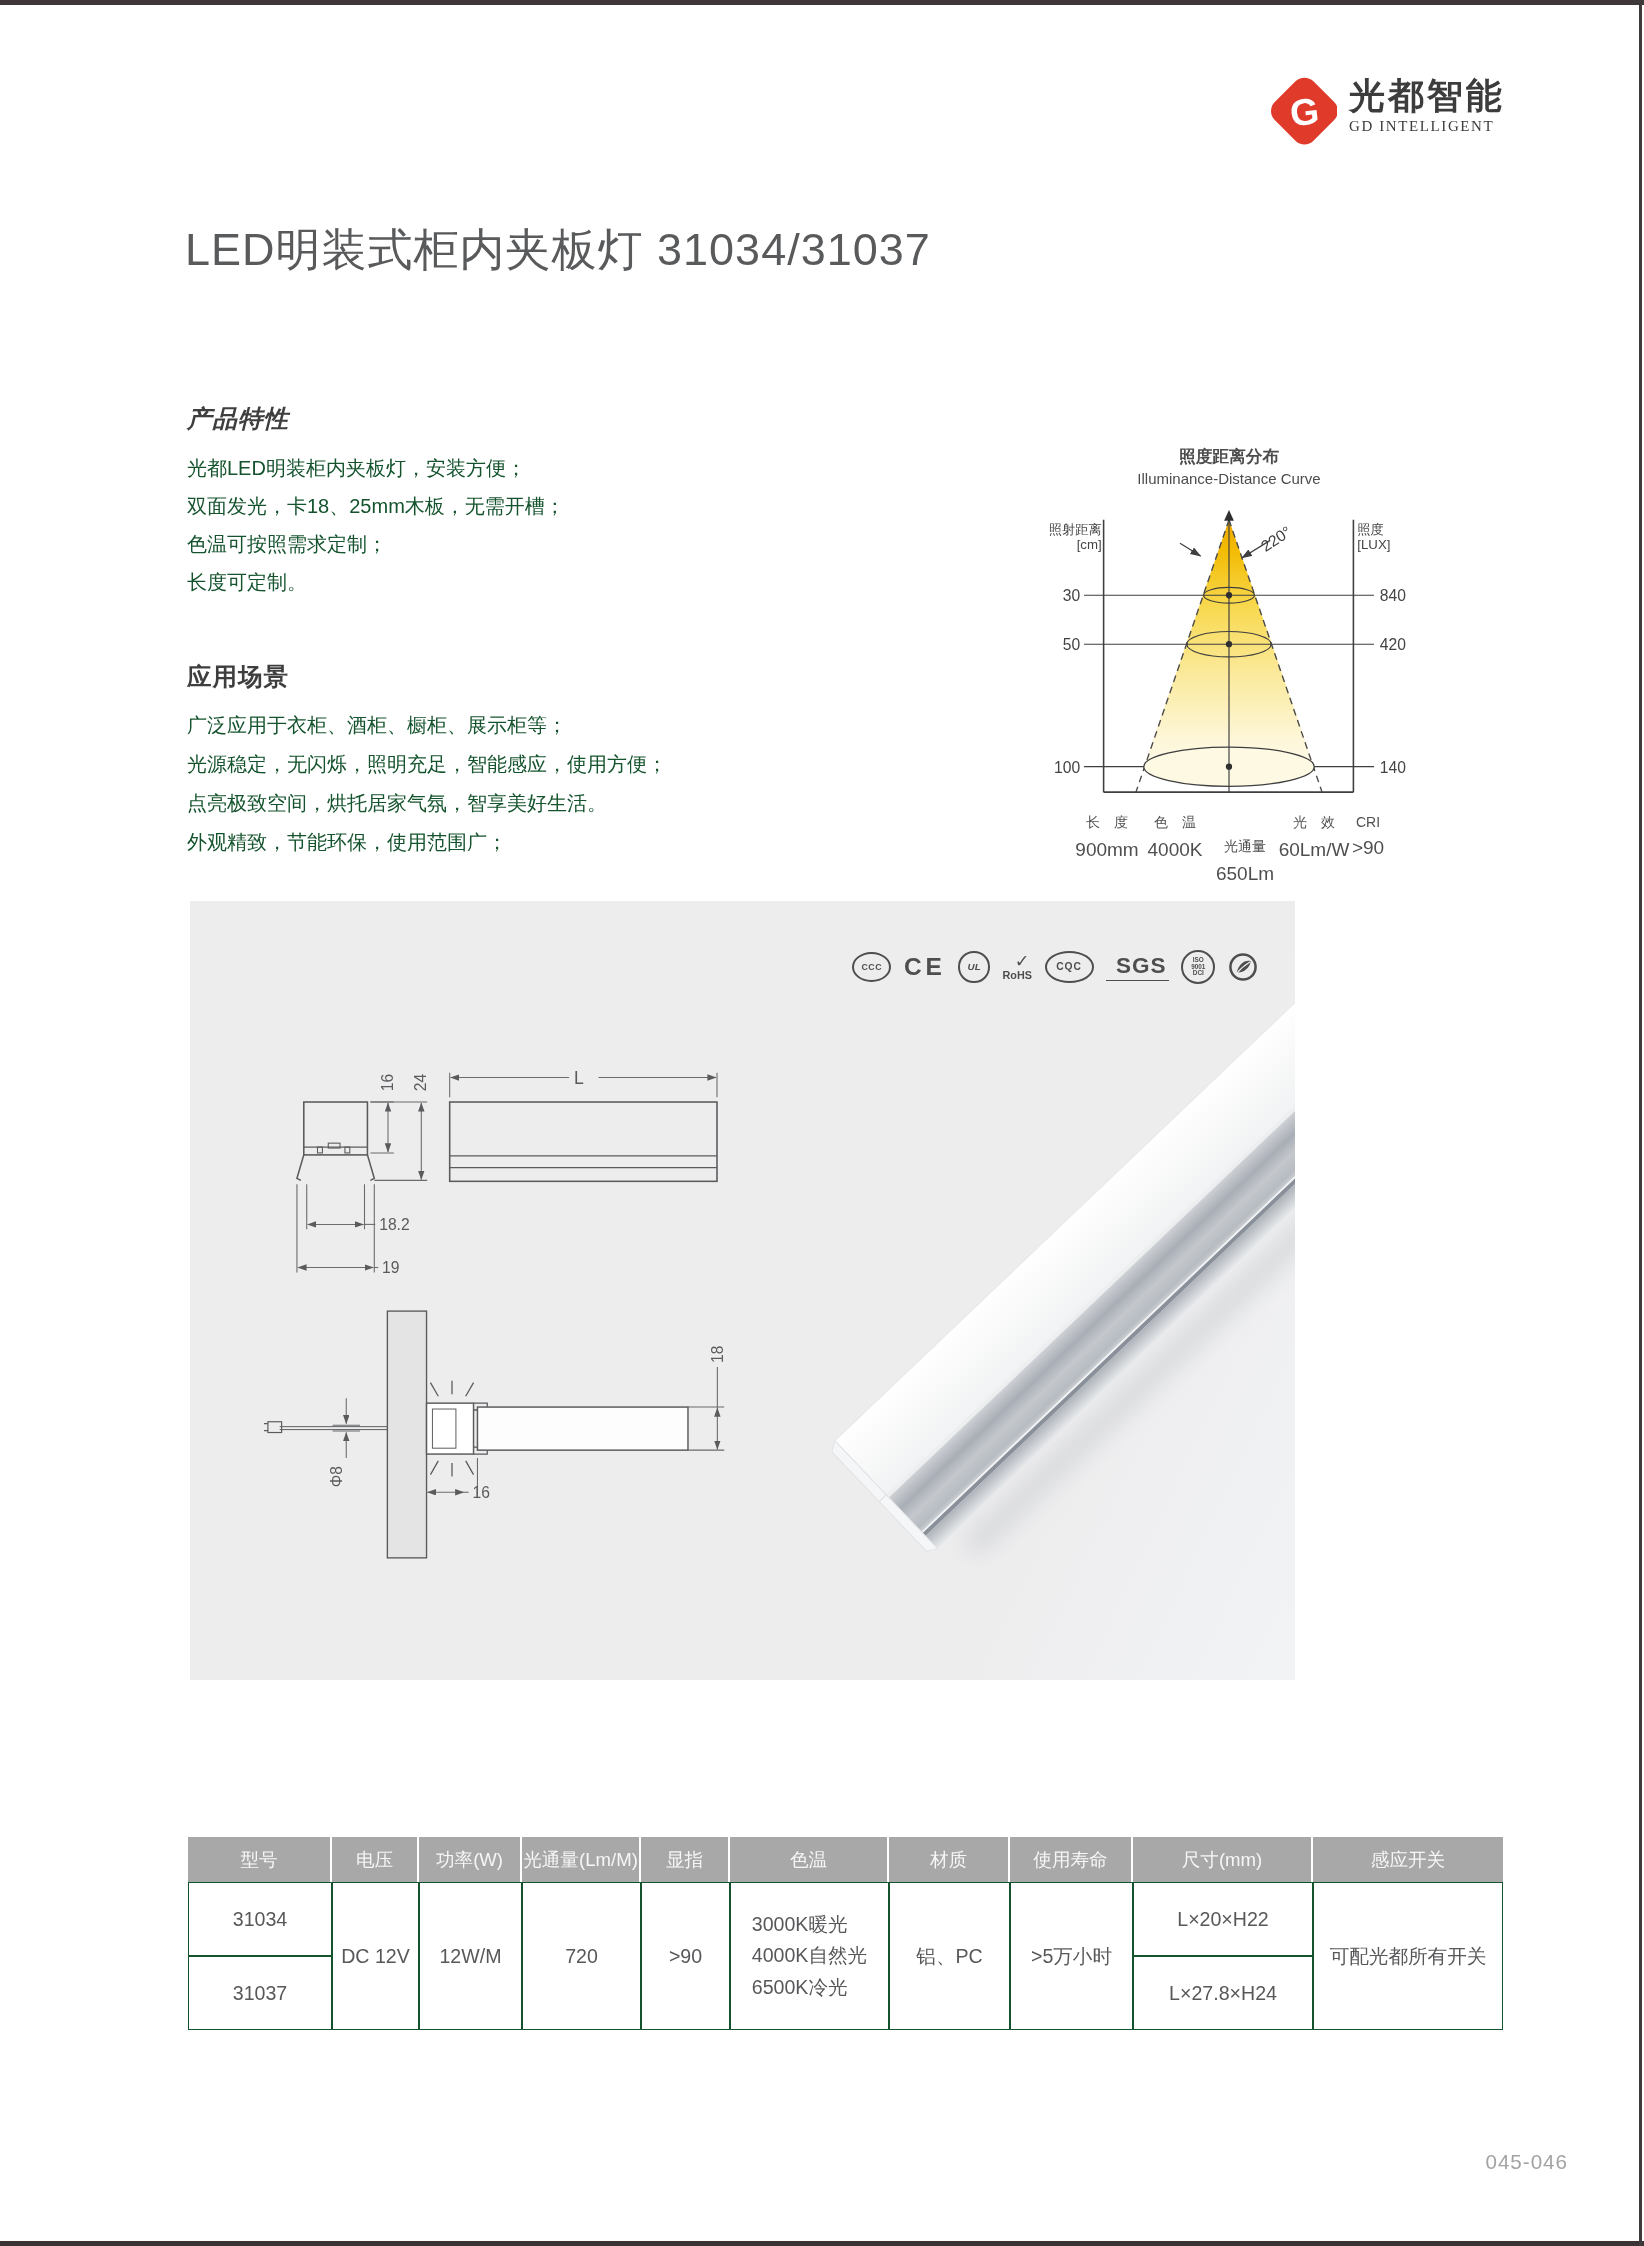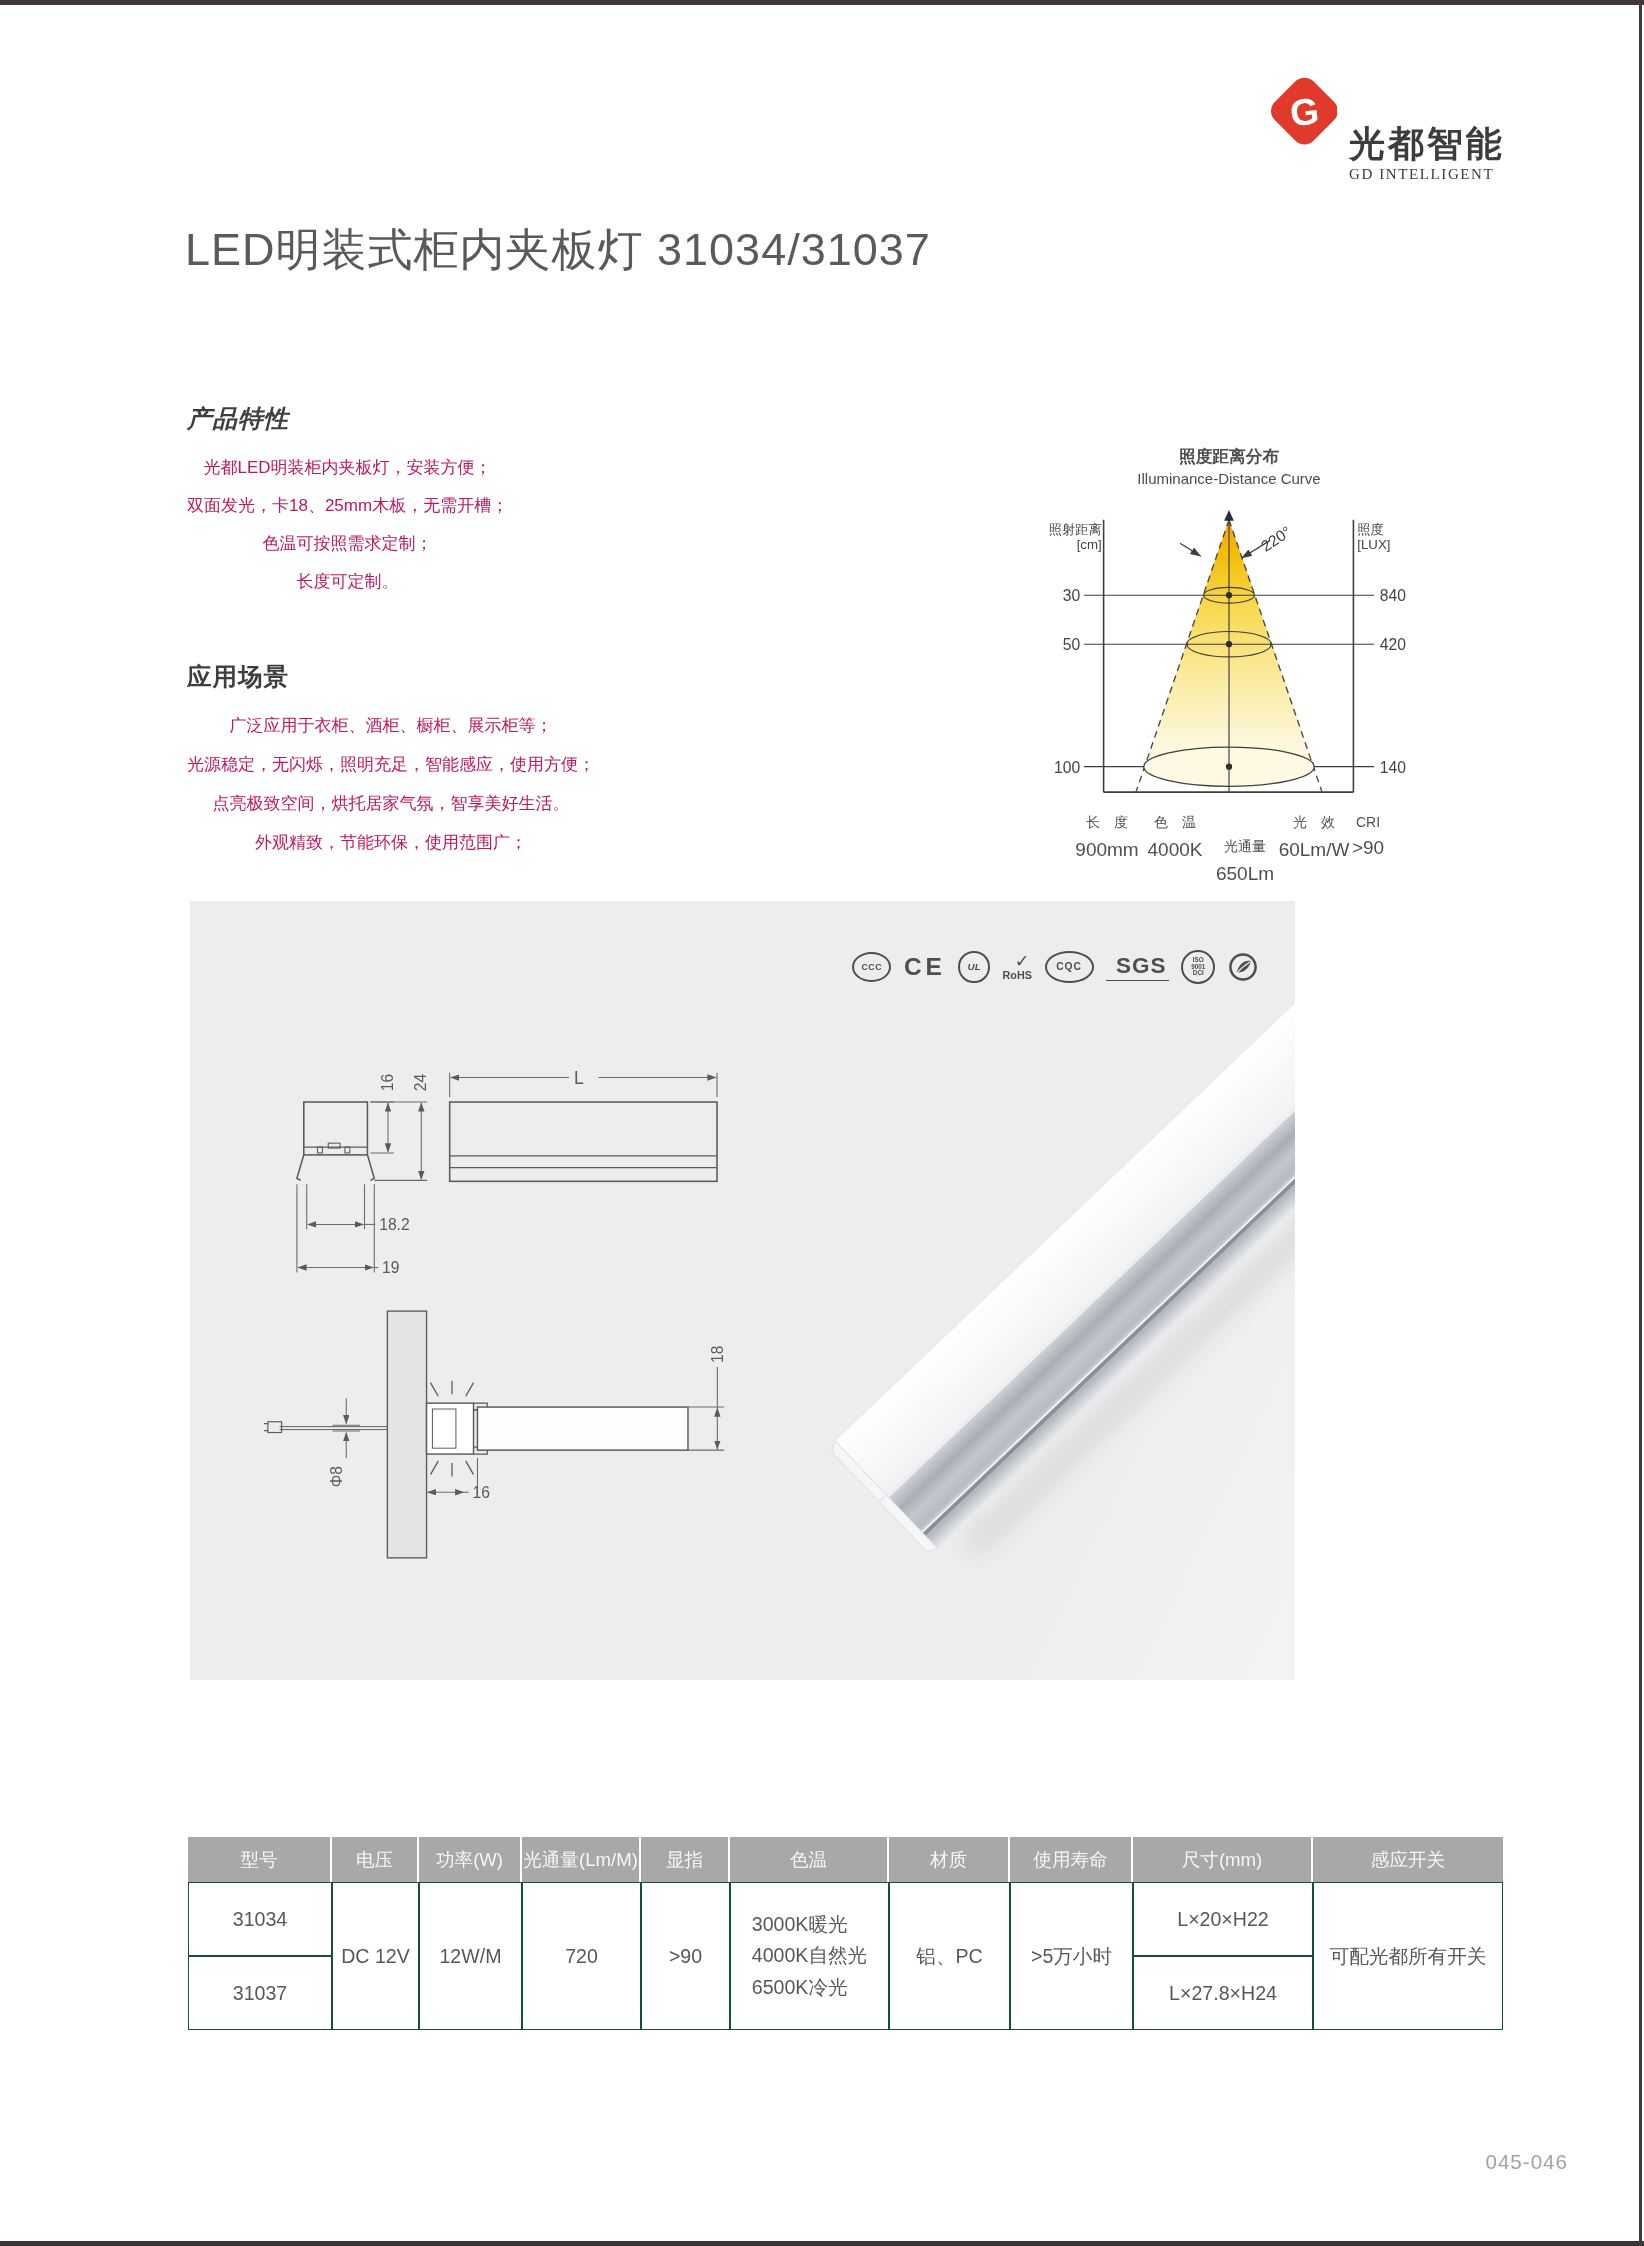--- a/index.html
+++ b/index.html
@@ -4,27 +4,27 @@
 <style>
   html,body{margin:0;padding:0;background:#ffffff;}
   #page{position:relative;width:1645px;height:2247px;background:#ffffff;overflow:hidden;
         font-family:"Liberation Sans","DejaVu Sans",sans-serif;color:#5b5959;}
   .abs{position:absolute;}
   
   .top-bar{left:0;top:0;width:1645px;height:4.9px;background:#40373b;}
   .bottom-bar{left:0;top:2241px;width:1645px;height:5.9px;background:#3a3435;}
   .right-bar{left:1639px;top:0;width:2.9px;height:2247px;background:#3f3a3b;}
   
-  .logo-text{left:1349px;top:78px;line-height:1;margin-top:48px;}
+  .logo-text{left:1349px;top:78px;line-height:1;}
   .logo-cjk{font-size:36px;font-weight:600;letter-spacing:2.9px;color:#3d3c3c;}
   .logo-en{font-family:"Liberation Serif",serif;font-size:15px;letter-spacing:1.6px;color:#3d3c3c;margin-top:4.9px;}
   
   .page-title{left:185px;top:220px;font-size:45px;color:#595a5c;letter-spacing:1px;}
   .sec-heading{font-size:24.5px;font-weight:bold;color:#3e3e3e;letter-spacing:1px;}
-  .para{font-size:17px;color:#be185d;text-align:center;}
+  .para{font-size:20px;color:#14532d;}
   .para div{height:38px;line-height:38px;}
   .para.s div{height:39px;line-height:39px;}
   
   .diag-title{left:1037px;width:384px;text-align:center;color:#4c4c4c;}
   .diag-specs{left:1063px;top:814px;width:328px;height:55px;}
   .spec-item{position:absolute;transform:translateX(-50%);text-align:center;color:#4f4f4f;white-space:nowrap;}
   .spec-item .lb{font-size:14px;}
   .spec-item .vl{font-size:19px;margin-top:6.9px;}
   
   .gray-box{left:190px;top:901px;width:1105px;height:779px;

